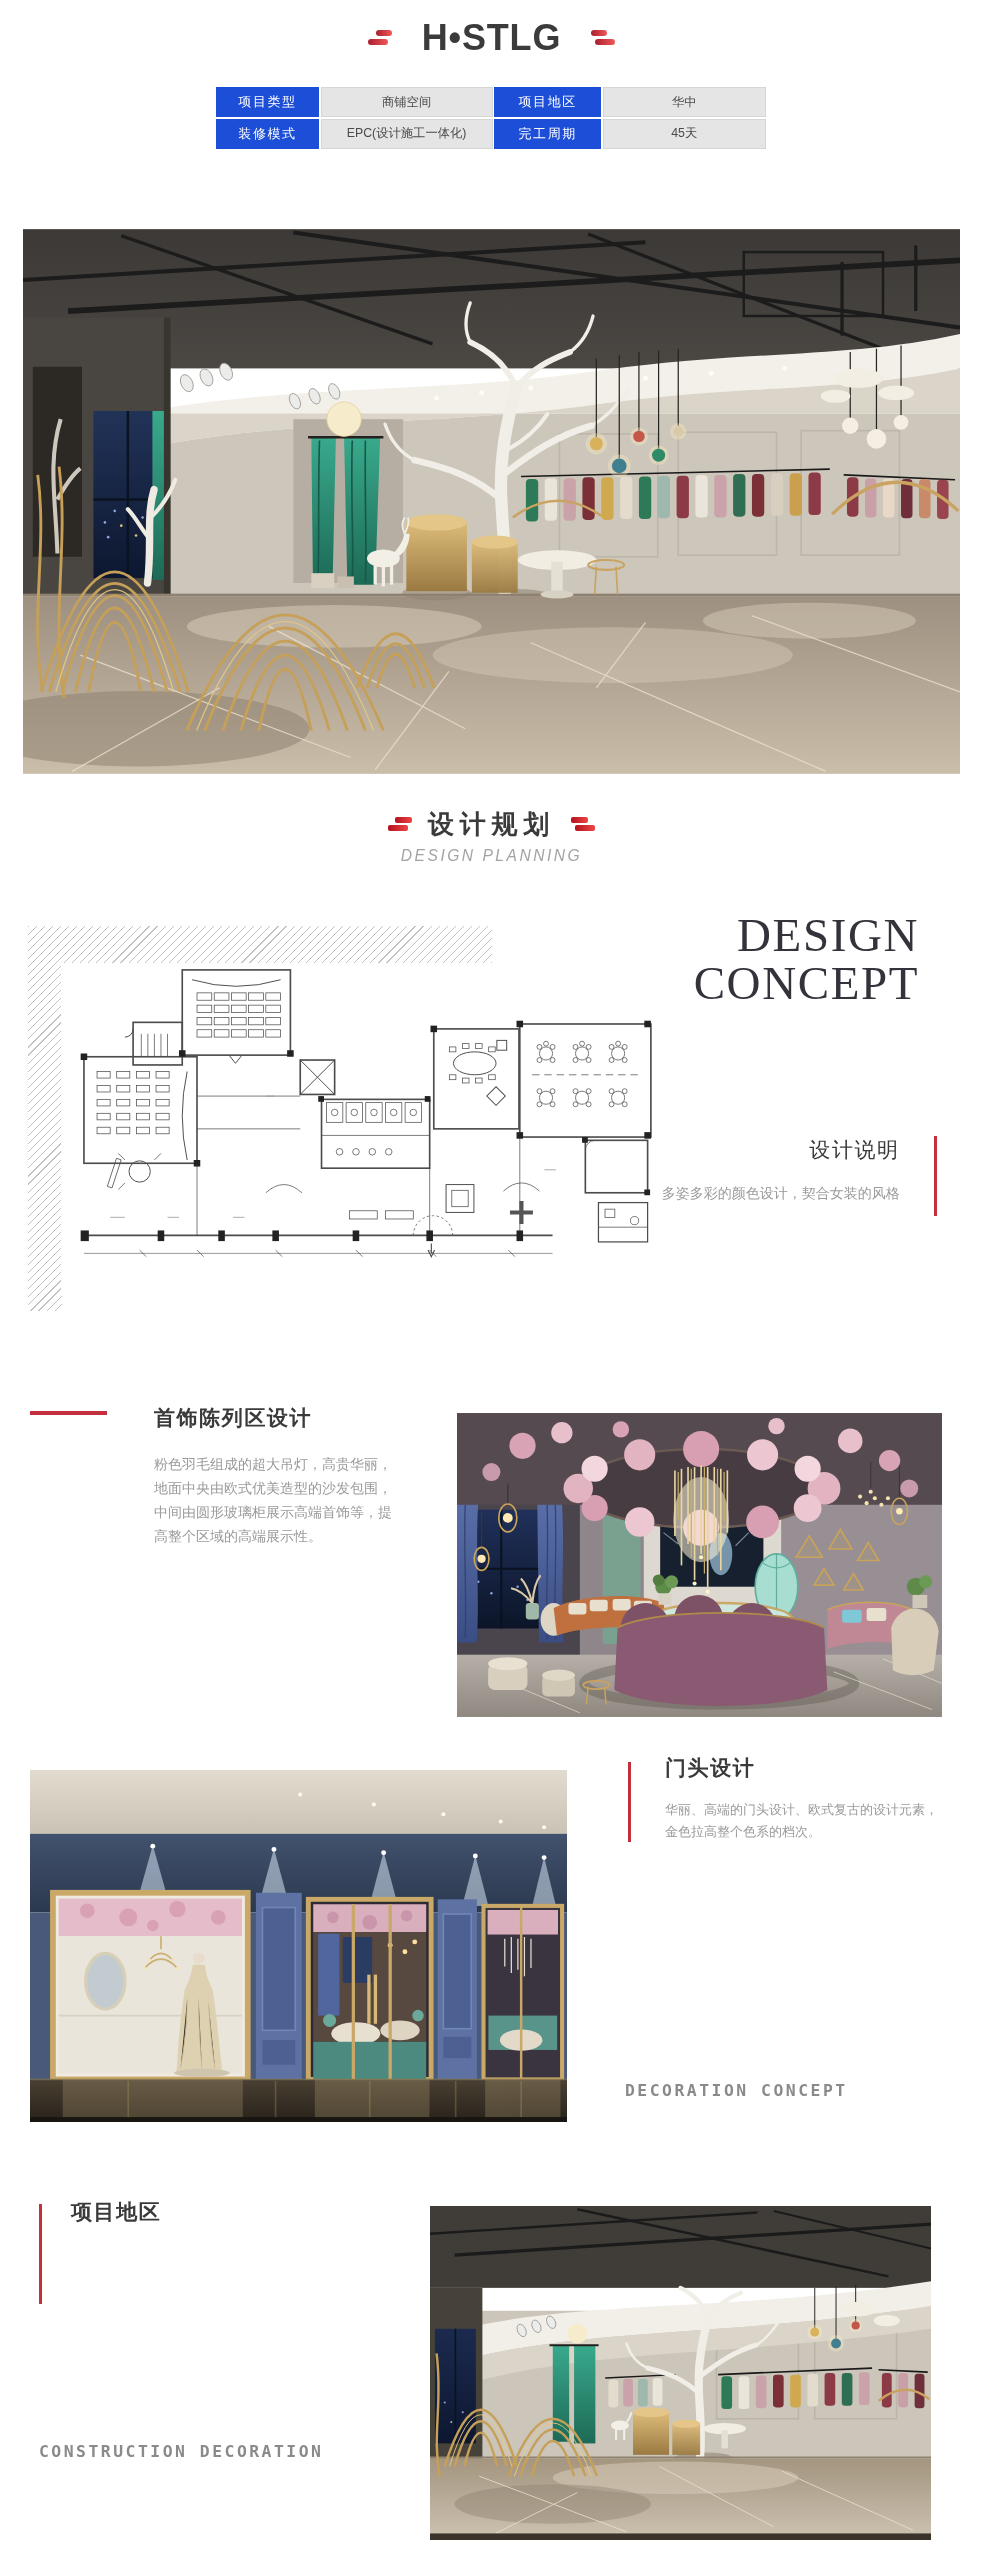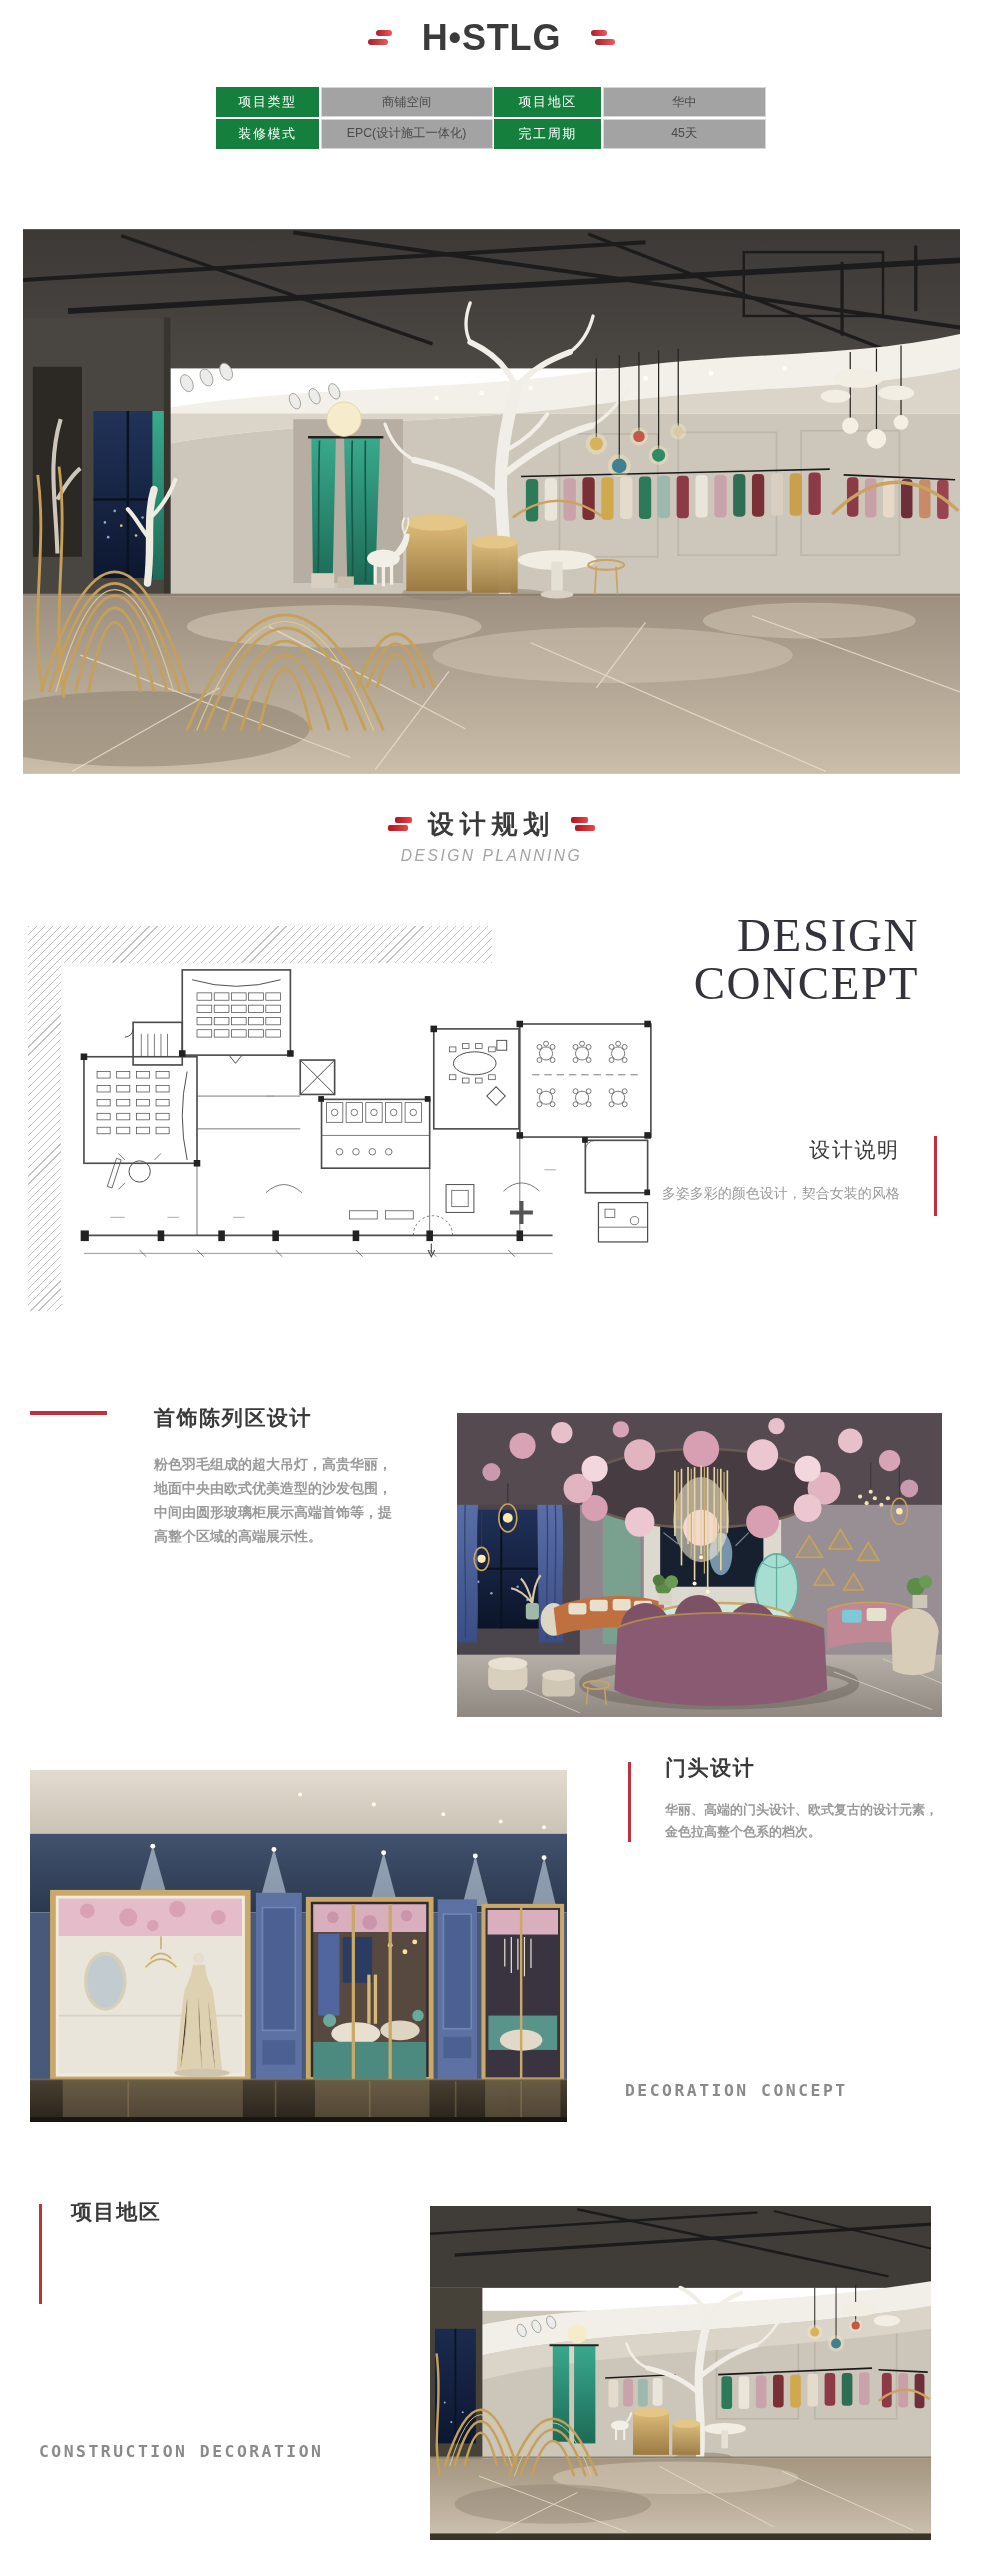--- a/index.html
+++ b/index.html
@@ -17,22 +17,22 @@
   .dp.left .b{width:19.7px;left:0;bottom:0.8px;}
   .dp.right .t{width:16.4px;left:1.6px;top:0.8px;}
   .dp.right .b{width:19.7px;right:0;bottom:0.8px;}
   .dp.sq i{border-radius:2px;background:linear-gradient(90deg,#b3111f,#ee4545);height:6.6px;}
 
   
   .info-table{position:absolute;left:216px;top:87px;width:551px;
               display:grid;grid-template-columns:103px 172px 107px 163px;
               grid-template-rows:30px 30px;gap:1.6px;}
   .cell{display:flex;align-items:center;justify-content:center;}
-  .cell.label{background:#15803d;color:#fff;font-size:13px;letter-spacing:1.6px;}
-  .cell.value{background:#a3a3a3;border:0.8px solid #d6d6d6;color:#4a4a4a;font-size:12.3px;}
+  .cell.label{background:#1d4ed8;color:#fff;font-size:13px;letter-spacing:1.6px;}
+  .cell.value{background:#e5e5e5;border:0.8px solid #d6d6d6;color:#4a4a4a;font-size:12.3px;}
 
   
   .hero{position:absolute;left:23px;top:229px;width:937px;height:545px;}
   .hero svg,.photo svg{display:block;width:100%;height:100%;}
 
   
   .plan-head{position:absolute;top:806px;left:0;width:100%;height:36px;
              display:flex;justify-content:center;align-items:center;gap:14.7px;}
   .plan-title{font-size:26px;font-weight:bold;color:#3a3a3a;letter-spacing:5.7px;}
   .plan-sub{position:absolute;top:847px;left:0;width:100%;text-align:center;
@@ -49,21 +49,21 @@
   .concept-note{position:absolute;top:1136px;right:46px;display:flex;align-items:flex-start;}
   .cn-text{text-align:right;margin-right:34px;}
   .cn-title{font-size:21px;font-weight:normal;color:#3a3a3a;letter-spacing:1.6px;}
   .cn-body{margin-top:21px;font-size:14px;color:#9a9a9a;}
   .red-vbar{background:#c2303e;width:3.3px;}
   .cn-bar{height:80px;}
 
   
   .jw-line{position:absolute;left:29.5px;top:1411px;width:77px;height:4.1px;background:#c2303e;}
   .sec-title{font-size:21px;font-weight:bold;color:#3a3a3a;letter-spacing:1.6px;line-height:29.5px;}
-  .sec-body{font-size:14px;line-height:24px;color:#9a9a9a;font-weight:bold;}
+  .sec-body{font-size:14px;line-height:24px;color:#9a9a9a;}
   .jw-title{position:absolute;left:154px;top:1403px;}
   .jw-body{position:absolute;left:154px;top:1452px;width:247px;}
   .photo{position:absolute;}
   .jw-img{left:457px;top:1413px;width:485px;height:304px;}
 
   
   .sf-img{left:29.5px;top:1770px;width:537px;height:352px;}
   .sf-bar{position:absolute;left:628px;top:1762px;height:80px;}
   .sf-title{position:absolute;left:665px;top:1753px;}
   .sf-body{position:absolute;left:665px;top:1799px;width:277px;font-size:13px;line-height:22px;}

